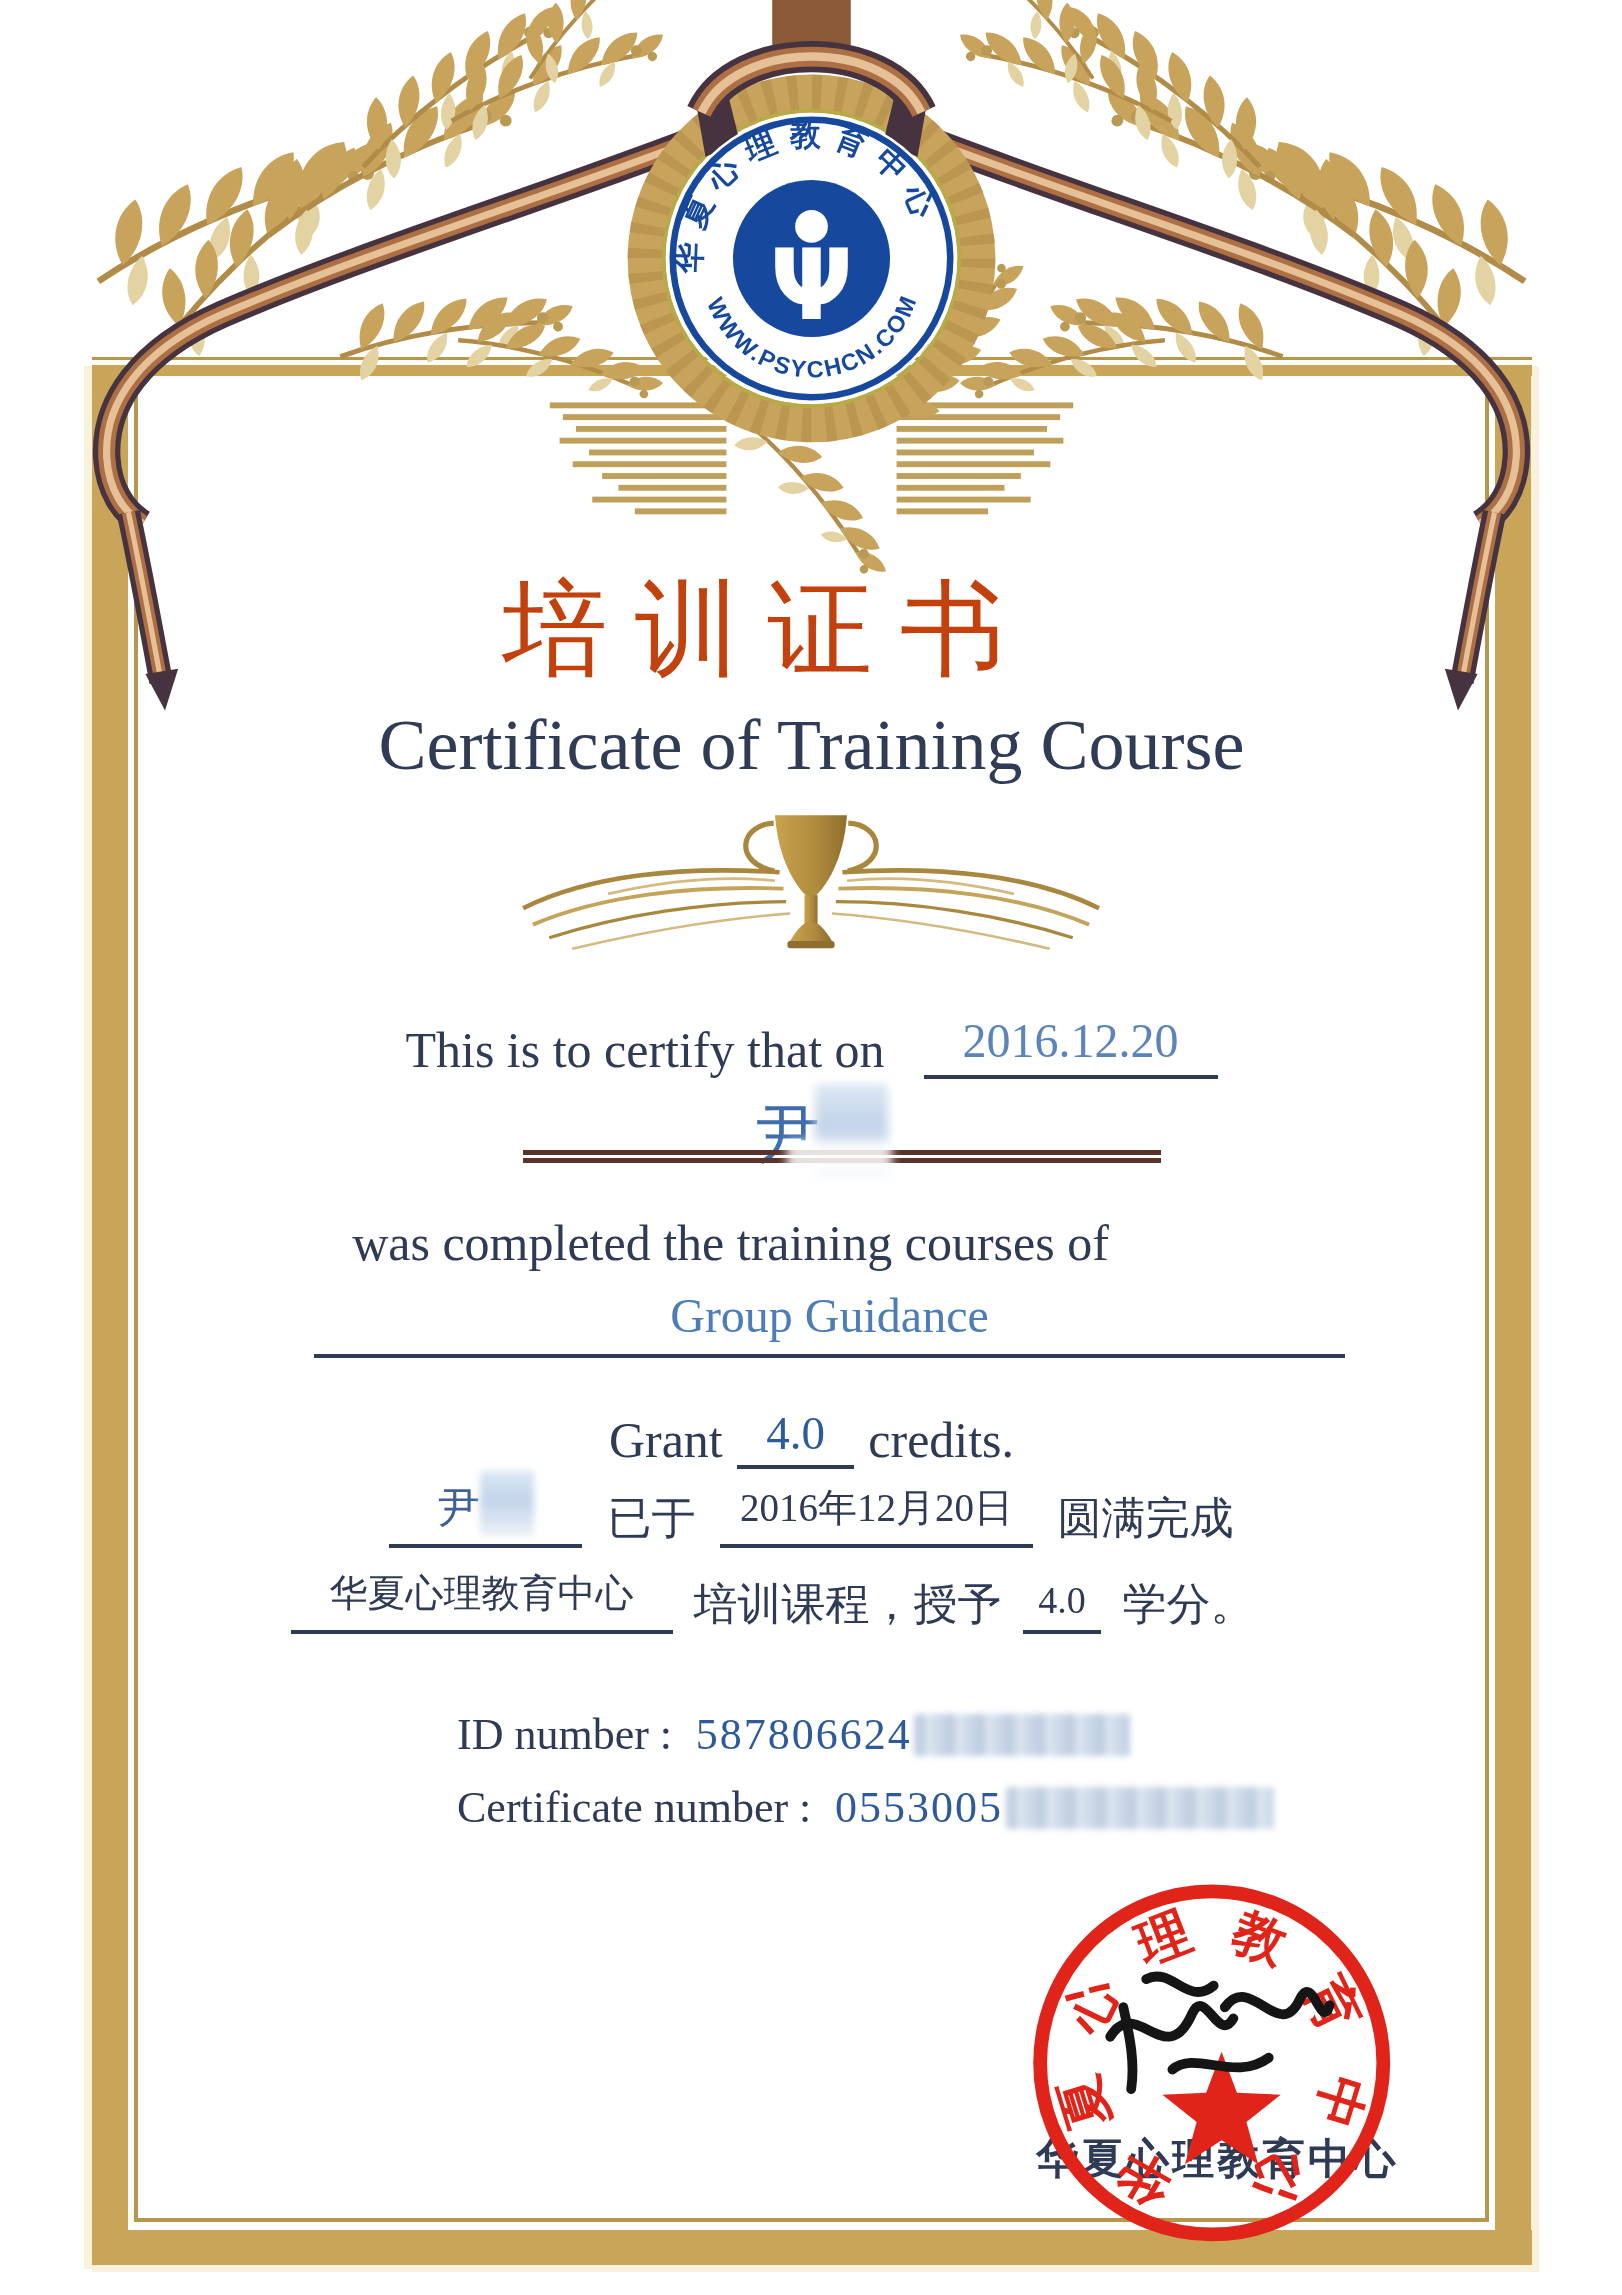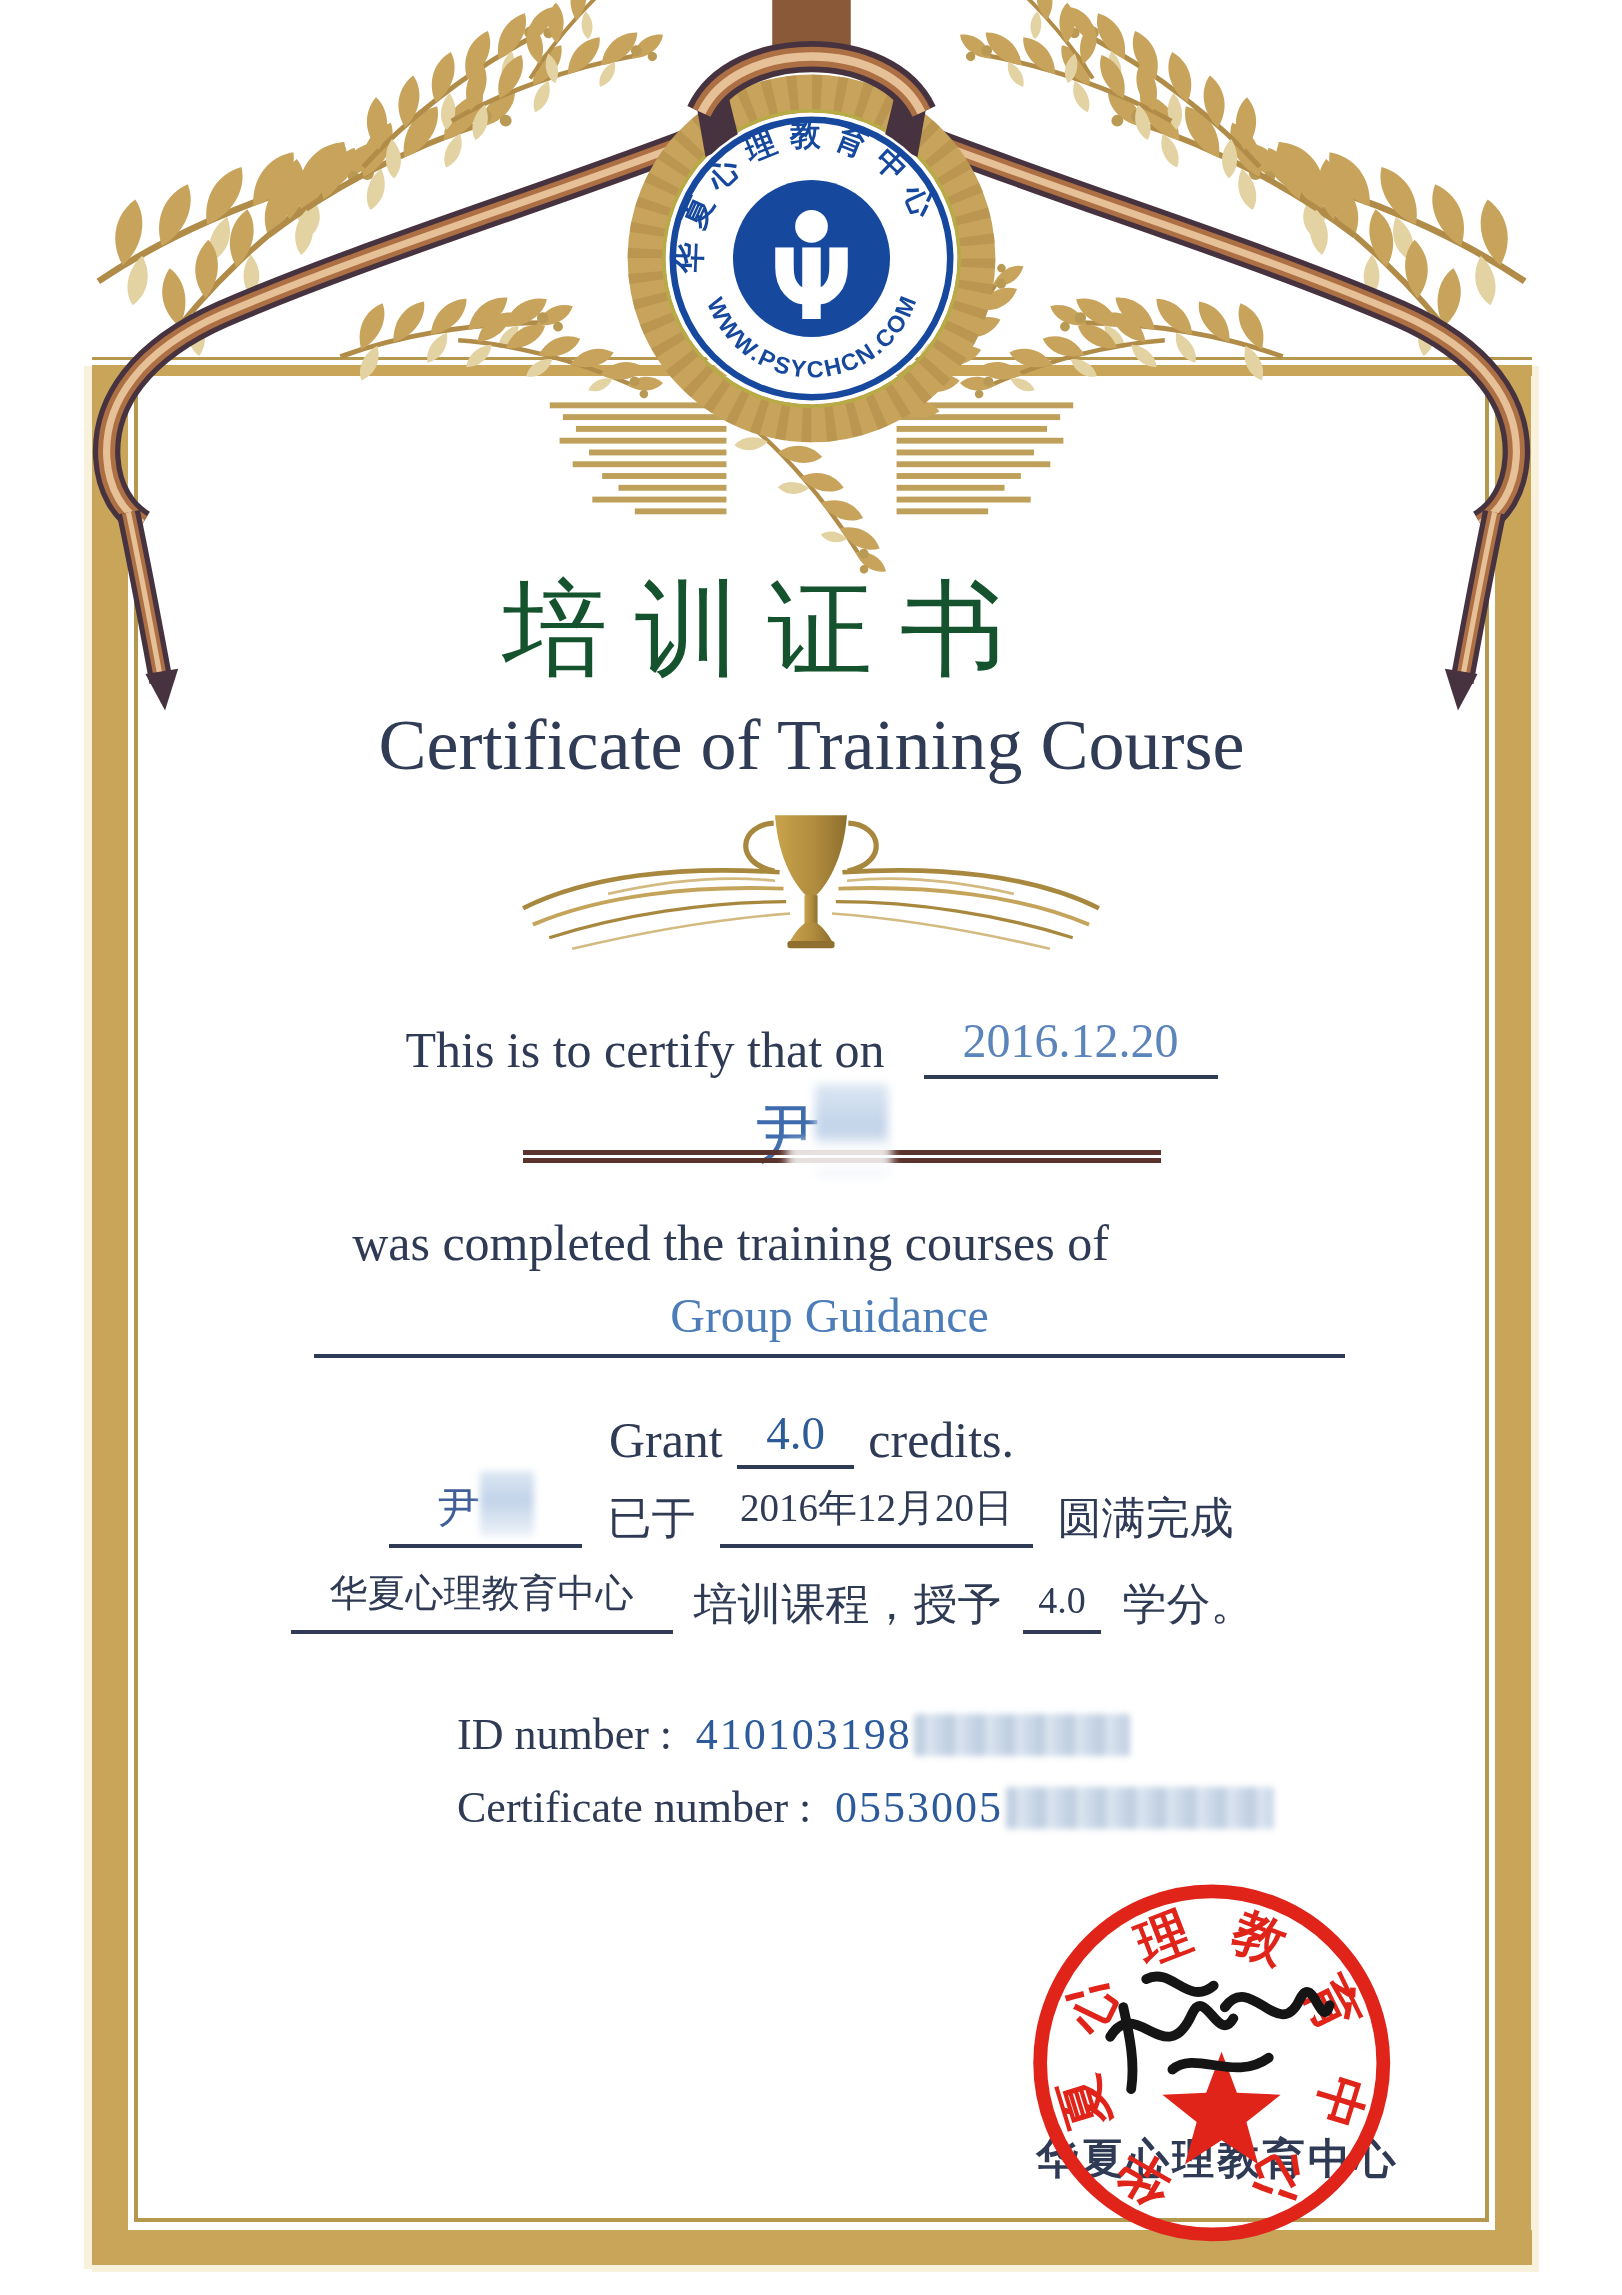--- a/index.html
+++ b/index.html
@@ -10,21 +10,21 @@
   .band{background:#c9a55a;}
   .thin{background:#b5984e;}
   .cream{background:#f8f2dc;}
   
   .deco{position:absolute;left:0;top:0;z-index:2;}
   
   .navy{color:#2f3a55;}
   .blue{color:#4d7db8;}
   .center-row{position:absolute;left:0;width:1623px;display:flex;justify-content:center;}
   .title-cn{position:absolute;left:0;top:560px;width:1507px;text-align:center;
-            font-size:105px;letter-spacing:27.5px;text-indent:27.5px;color:#14532d;}
+            font-size:105px;letter-spacing:27.5px;text-indent:27.5px;color:#c2410c;}
   .title-en{position:absolute;left:0;top:704px;width:1623px;text-align:center;
             font-size:72px;color:#303b56;}
   .certify-row{top:1013px;align-items:flex-end;gap:39px;}
   .certify-label{font-size:50px;}
   .date-box{width:294px;text-align:center;font-size:48px;color:#5b84bb;
             border-bottom:4.6px solid #2f3a55;padding-bottom:7px;}
   .name-big{position:absolute;left:756px;top:1091px;font-size:64px;color:#3f6cad;}
   .blurblock{position:absolute;background:linear-gradient(180deg,#dce7f3,#c2d3e9 45%,#edf2f8);
              filter:blur(4.6px);border-radius:3.9px;}
   .nameblur-big{left:815px;top:1084px;width:73px;height:92px;}
@@ -267,21 +267,21 @@
 
   <div class="center-row cn2-row navy">
     <span class="u-cn cn2-course">华夏心理教育中心</span>
     <span>培训课程，授予</span>
     <span class="u-cn cn2-credits">4.0</span>
     <span>学分。</span>
   </div>
 
   <div class="id-row navy" style="top:1709px;">
     <span>ID number :</span>
-    <span class="num">410103198</span>
+    <span class="num">587806624</span>
     <span class="numblur" style="width:216px;"></span>
   </div>
   <div class="id-row navy" style="top:1782px;">
     <span>Certificate number :</span>
     <span class="num">0553005</span>
     <span class="numblur" style="width:268px;"></span>
   </div>
 
   <div class="org-line">华夏心理教育中心</div>
 

